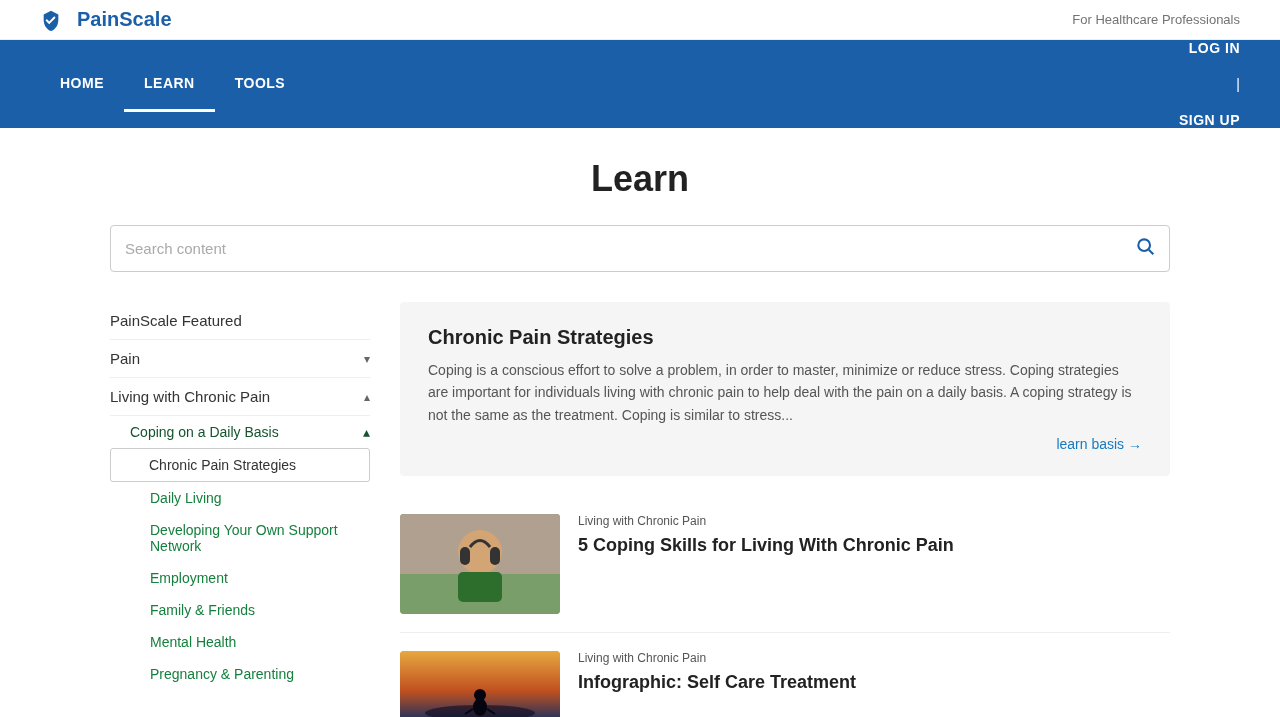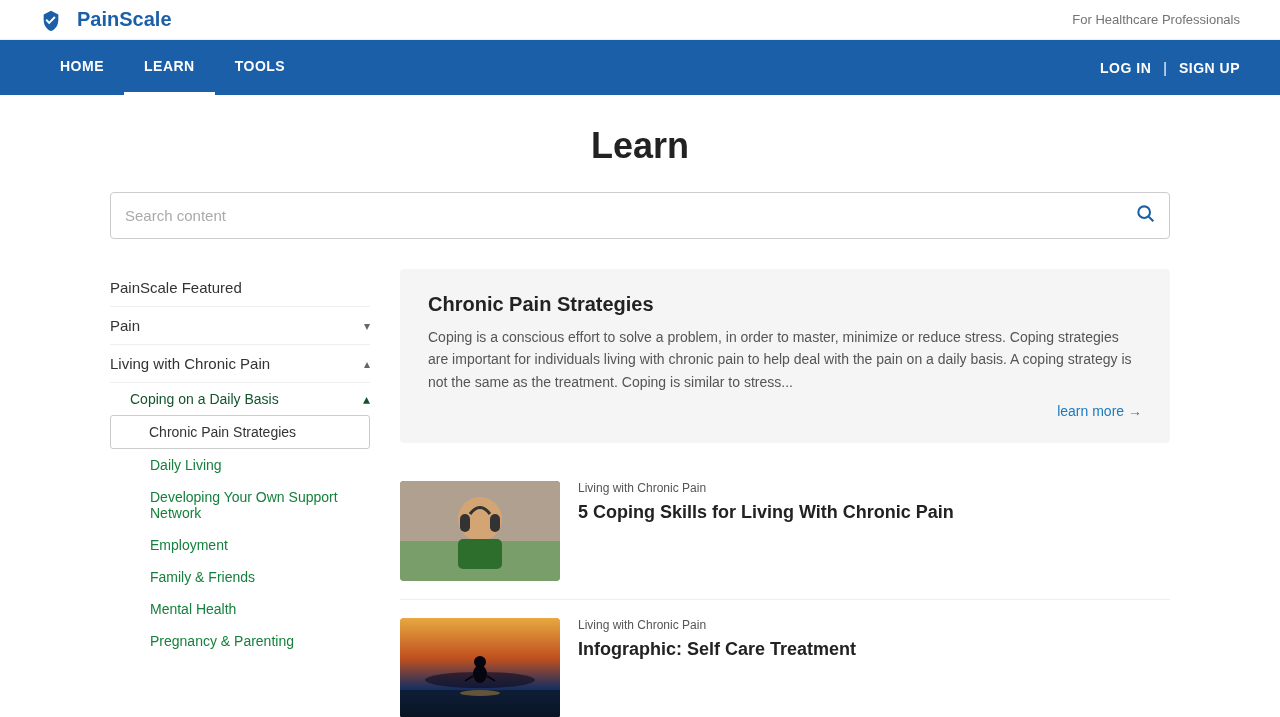--- a/index.html
+++ b/index.html
@@ -54,21 +54,22 @@
       letter-spacing: 0.5px;
       cursor: pointer;
       position: relative;
     }
     .nav-item.active {
       border-bottom: 3px solid #fff;
     }
     .nav-right {
       display: flex;
       align-items: flex-end;
-      gap: 12px;
+      gap: 20px;
+      flex-direction: column;
     }
     .nav-auth {
       color: #fff;
       font-size: 14px;
       font-weight: 600;
       cursor: pointer;
       letter-spacing: 0.5px;
     }
     .nav-divider {
       color: #fff;
@@ -331,21 +332,21 @@
         <span>Pregnancy &amp; Parenting</span>
       </div>
 
     </div>
 
     <div class="articles">
 
       <div class="featured-article">
         <div class="featured-article-title">Chronic Pain Strategies</div>
         <div class="featured-article-body">Coping is a conscious effort to solve a problem, in order to master, minimize or reduce stress. Coping strategies are important for individuals living with chronic pain to help deal with the pain on a daily basis. A coping strategy is not the same as the treatment. Coping is similar to stress...</div>
-        <span class="learn-more">learn more →</span>
+        <span class="learn-more">learn basis →</span>
       </div>
 
       <div class="article-card">
         <div class="article-thumb thumb-1">
           
           <svg width="160" height="100" viewBox="0 0 160 100">
             <rect width="160" height="100" fill="#7a9e6a"></rect>
             <rect width="160" height="60" fill="#b0a090"></rect>
             <ellipse cx="80" cy="38" rx="22" ry="22" fill="#d4a574"></ellipse>
             <rect x="58" y="58" width="44" height="30" rx="5" fill="#2d6e2d"></rect>

